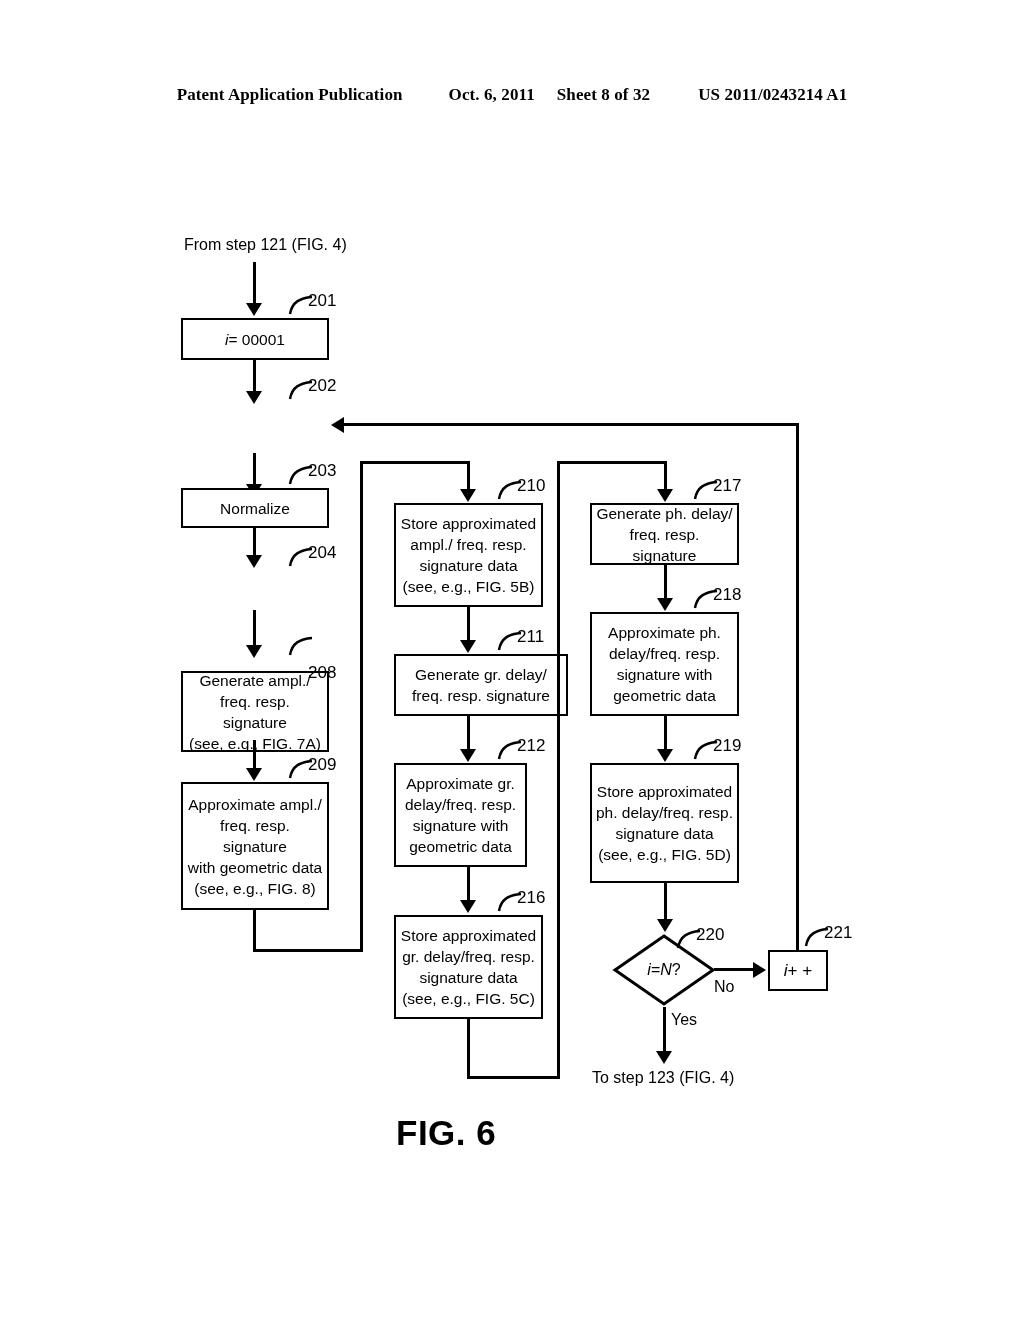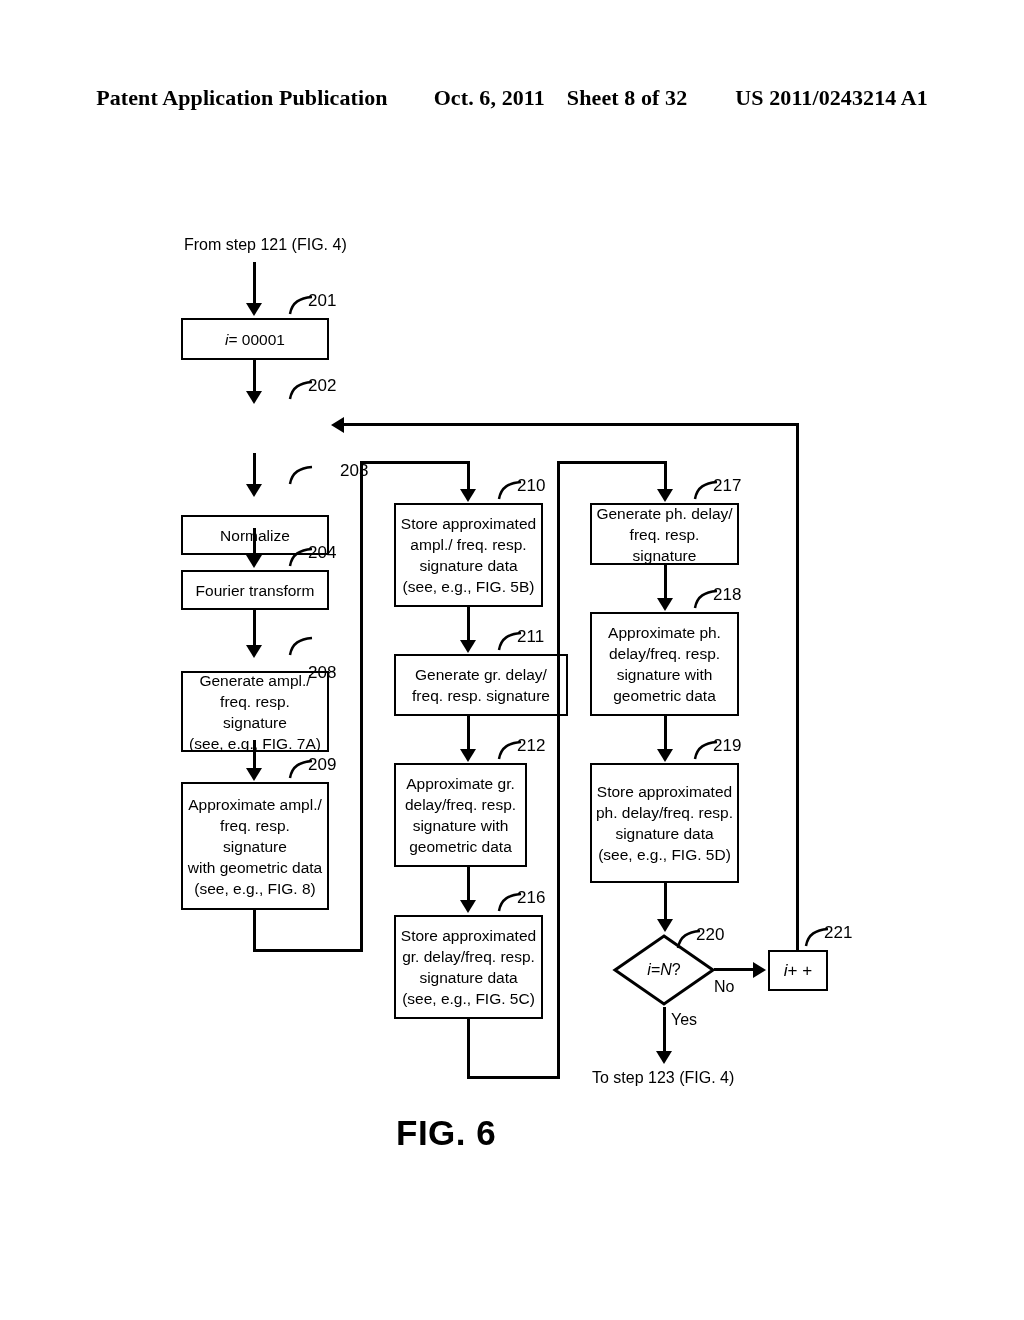--- a/index.html
+++ b/index.html
@@ -19,21 +19,21 @@
   
   #pub-header {
     position: absolute;
     left: 0; top: 85px;
     width: 1024px;
     display: flex;
     justify-content: center;
     align-items: baseline;
     font-family: "Liberation Serif", serif;
     font-weight: bold;
-    font-size: 22px;
+    font-size: 17px;
     letter-spacing: 0.1px;
   }
   #pub-header .seg { white-space: nowrap; }
   #pub-header .sp-lg { display: inline-block; width: 46px; }
   #pub-header .sp-md { display: inline-block; width: 22px; }
   #pub-header .sp-xl { display: inline-block; width: 48px; }
 
   
   #figure {
     position: absolute;
@@ -161,30 +161,29 @@
   <div class="arrow-down" style="left:246px; top:391px;"></div>
 
   <svg class="ref-hook" style="left:288px; top:379px;" width="26" height="22">
       <path d="M2,20 C4,8 12,4 24,3" stroke="#000" stroke-width="2.5" fill="none"></path>
     </svg>
   <div class="ref" style="left:308px; top:377px;">202</div>
 
   <div class="ln-v" style="left:253px; top:453px; height:34px;"></div>
   <div class="arrow-down" style="left:246px; top:484px;"></div>
 
-  <div class="node" style="left:181px; top:488px; width:148px; height:40px;margin-top:27px;">Normalize</div>
+  <div class="node" style="left:181px; top:488px; width:148px; height:40px;">Normalize</div>
   <svg class="ref-hook" style="left:288px; top:464px;" width="26" height="22">
       <path d="M2,20 C4,8 12,4 24,3" stroke="#000" stroke-width="2.5" fill="none"></path>
     </svg>
-  <div class="ref" style="left:308px; top:462px;margin-left:32px;">203</div>
+  <div class="ref" style="left:308px; top:462px;">203</div>
 
   <div class="ln-v" style="left:253px; top:528px; height:30px;"></div>
   <div class="arrow-down" style="left:246px; top:555px;"></div>
 
-  <div class="node" style="left:181px; top:570px; width:148px; height:40px;">Fourier transform</div>
   <svg class="ref-hook" style="left:288px; top:546px;" width="26" height="22">
       <path d="M2,20 C4,8 12,4 24,3" stroke="#000" stroke-width="2.5" fill="none"></path>
     </svg>
   <div class="ref" style="left:308px; top:544px;">204</div>
 
   <div class="ln-v" style="left:253px; top:610px; height:38px;"></div>
   <div class="arrow-down" style="left:246px; top:645px;"></div>
 
   <div class="node" style="left:181px; top:659px; width:148px; height:81px;margin-top:12px;">Generate ampl./<br>freq. resp. signature<br>(see, e.g., FIG. 7A)</div>
   <svg class="ref-hook" style="left:288px; top:635px;" width="26" height="22">

